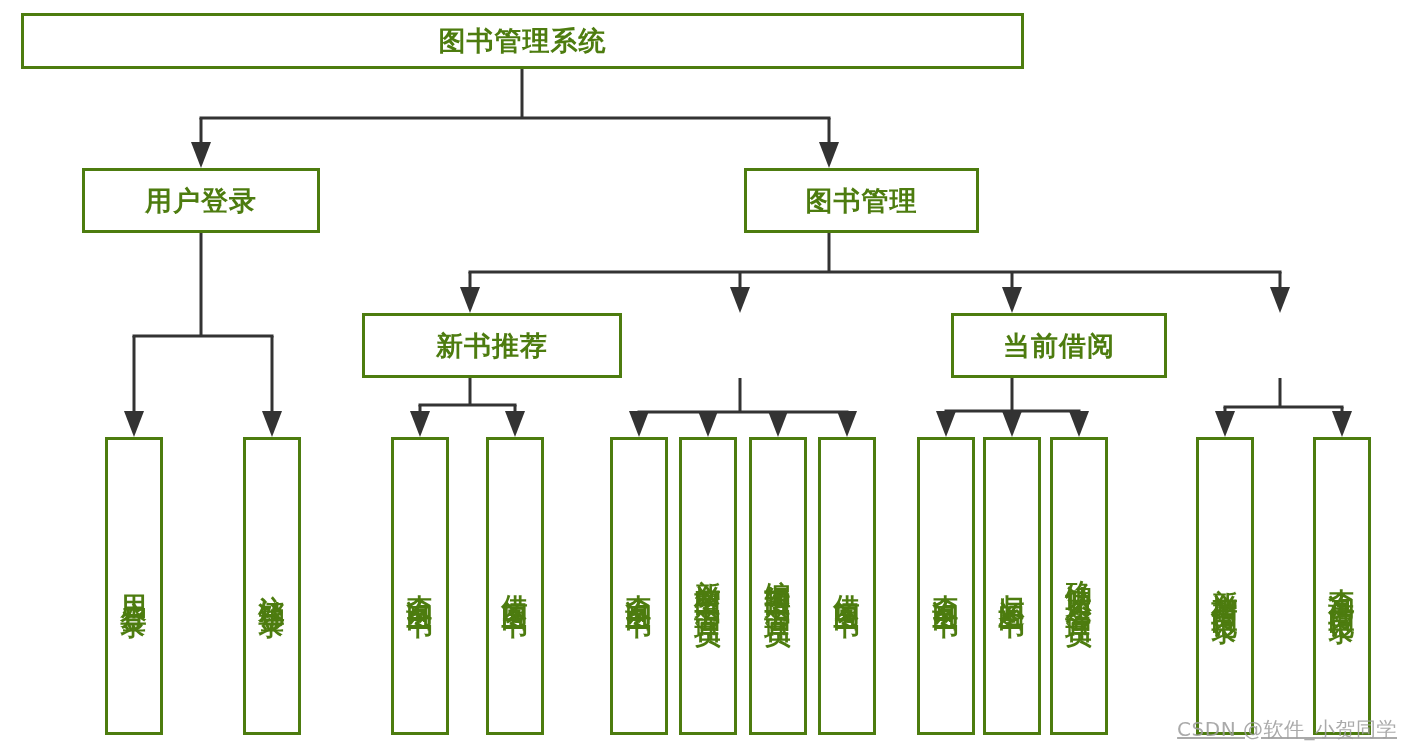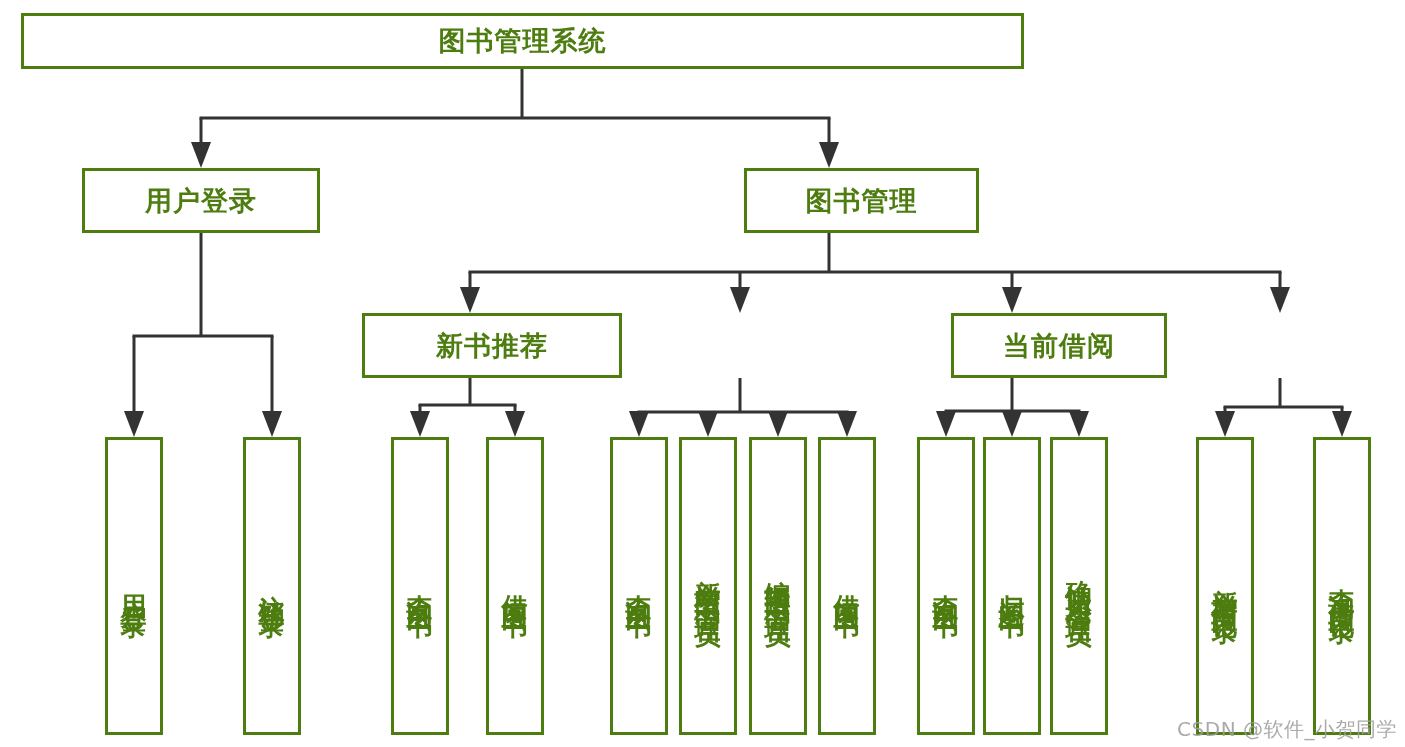--- a/index.html
+++ b/index.html
@@ -47,20 +47,21 @@
     letter-spacing: 6px;
   }
   .watermark {
     position: absolute;
     right: 8px;
     bottom: 4px;
     font-size: 20px;
     color: rgba(158, 158, 158, 0.88);
     letter-spacing: 0.5px;
     white-space: nowrap;
+    text-decoration: underline;
   }
 </style>
 </head>
 <body>
 
 <div class="canvas">
 
   <svg id="edges" width="1405" height="747" viewBox="0 0 1405 747">
       <line x1="522" y1="69" x2="522" y2="118" stroke="#333333" stroke-width="3"></line>
       <line x1="199.5" y1="118" x2="830.5" y2="118" stroke="#333333" stroke-width="3"></line>

